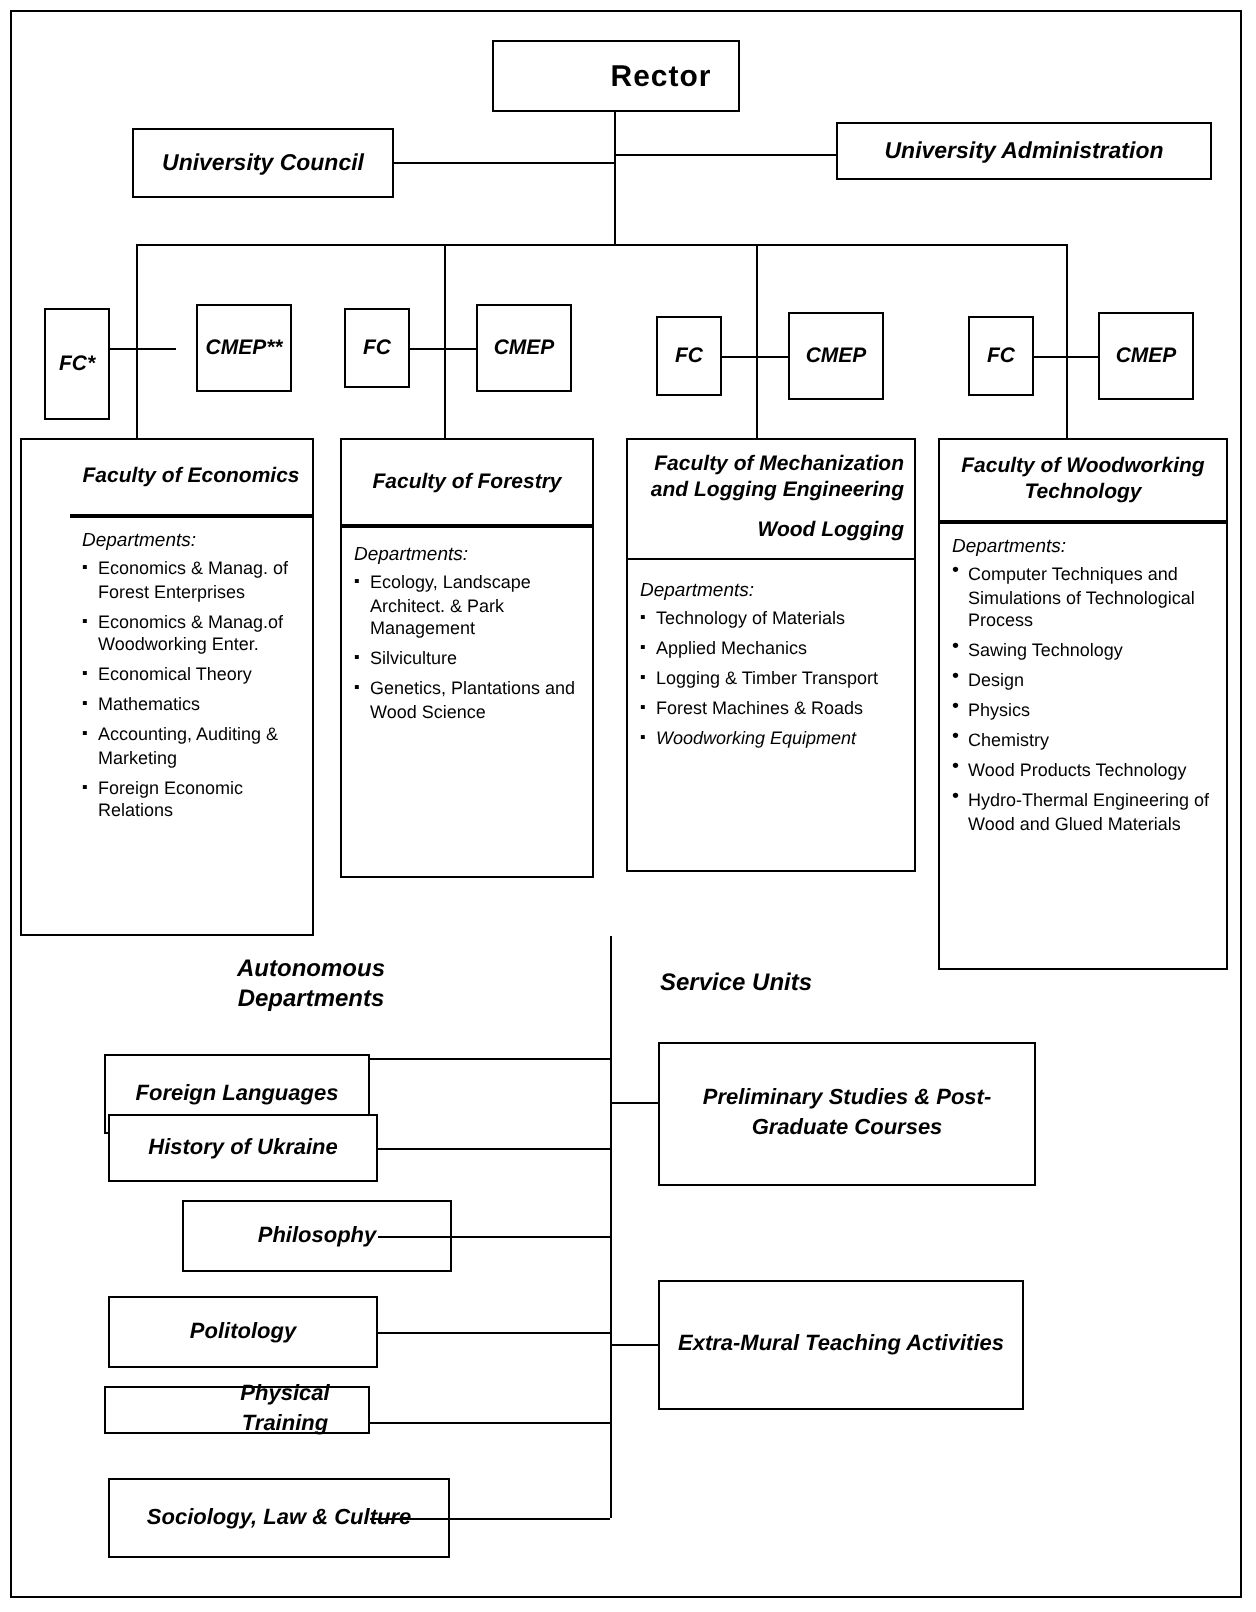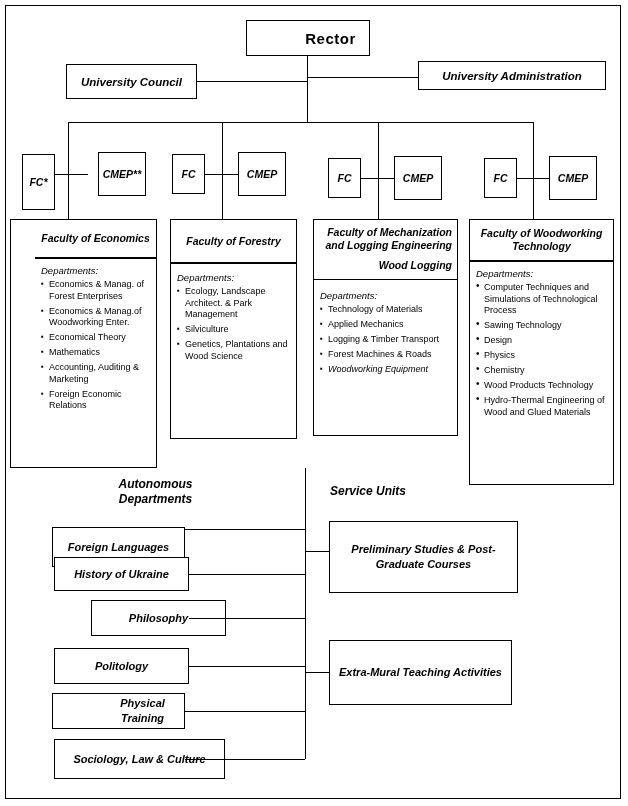--- a/index.html
+++ b/index.html
@@ -175,21 +175,21 @@
   <div class="box ctr" style="left:54px;top:600px;width:135px;height:36px;margin-left:37px;">
     <span class="unit-txt">Philosophy</span>
   </div>
   <div class="ln h" style="left:189px;top:618px;width:116px;"></div>
 
   <div class="box ctr" style="left:54px;top:648px;width:135px;height:36px;">
     <span class="unit-txt">Politology</span>
   </div>
   <div class="ln h" style="left:189px;top:666px;width:116px;"></div>
 
-  <div class="box ctr" style="left:52px;top:693px;width:133px;height:36px;padding-left:48px;">
+  <div class="box ctr" style="left:52px;top:693px;width:133px;height:24px;padding-left:48px;">
     <span class="unit-txt">Physical Training</span>
   </div>
   <div class="ln h" style="left:185px;top:711px;width:120px;"></div>
 
   <div class="box ctr" style="left:14px;top:739px;width:171px;height:40px;margin-left:40px;">
     <span class="unit-txt">Sociology, Law &amp; Culture</span>
   </div>
   <div class="ln h" style="left:185px;top:759px;width:120px;"></div>
 
   <div class="box ctr" style="left:329px;top:521px;width:189px;height:72px;padding:16px 8px;box-sizing:border-box;">

